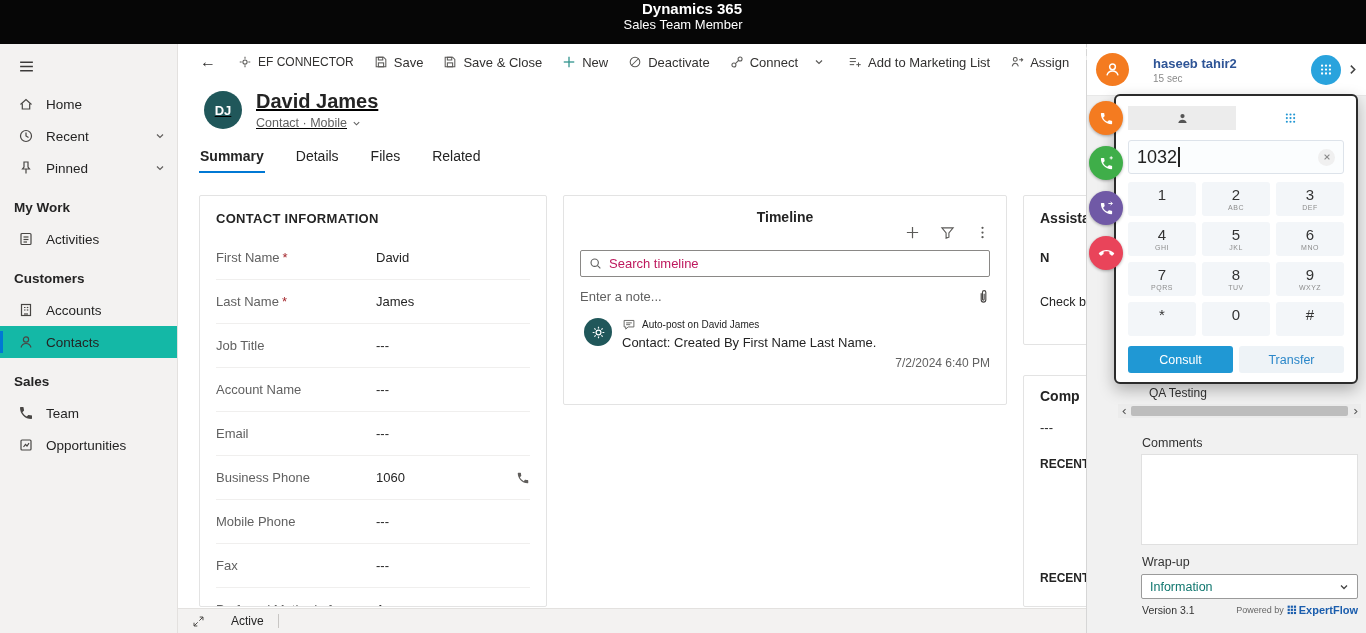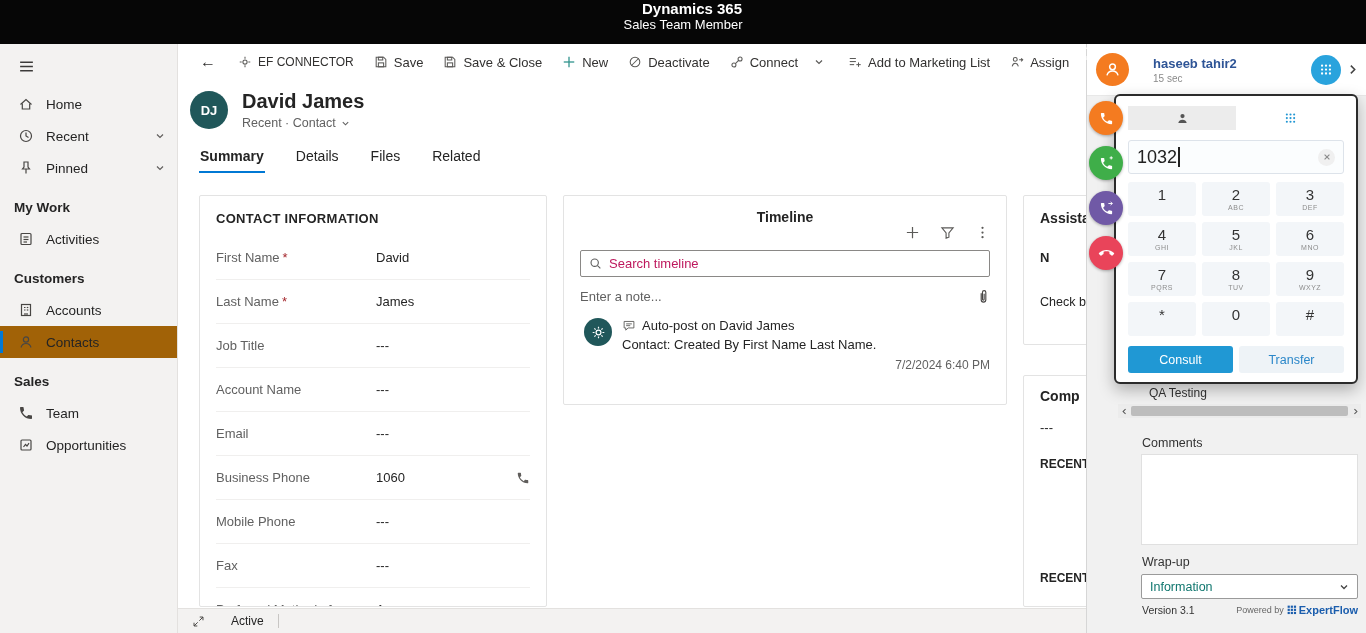--- a/index.html
+++ b/index.html
@@ -14,35 +14,35 @@
   .tb-icons{margin-left:auto;display:flex;height:44px;}
   .tb-icon{width:43px;height:44px;display:flex;align-items:center;justify-content:center;color:#fff;cursor:pointer;}
   .tb-help{font-size:15px;}
 
   
   .sidebar{position:absolute;left:0;top:44px;width:178px;height:589px;background:#f3f2f1;border-right:1px solid #e3e1df;color:#242424;z-index:10;}
   .hamburger{height:44px;display:flex;align-items:center;padding-left:18px;cursor:pointer;color:#3b3a39;}
   .nav-item{height:32px;display:flex;align-items:center;padding-left:18px;cursor:pointer;position:relative;font-size:13.5px;}
   .nav-item .ni-ic{width:16px;display:flex;color:#484644;}
   .nav-item .ni-label{margin-left:12px;}
-  .nav-item.selected{background:#a16207;}
+  .nav-item.selected{background:#14b8a6;}
   .nav-item.selected::before{content:"";position:absolute;left:0;top:5px;bottom:5px;width:3px;background:#0078d4;}
   .nav-group{font-weight:bold;font-size:13.5px;padding:16px 0 8px 14px;color:#242424;}
   .chev{margin-left:auto;margin-right:12px;color:#605e5c;display:flex;}
 
   
   .main{position:absolute;left:178px;top:44px;width:908px;height:564px;background:#fff;overflow:hidden;z-index:5;}
   .cmdbar{height:36px;display:flex;align-items:center;color:#323130;font-size:13px;white-space:nowrap;}
   .cmd{display:flex;align-items:center;gap:6px;padding:0 10px;height:28px;cursor:pointer;}
   .cmd .ci{display:flex;color:#5b5a58;}
   .cmd-back{margin-left:10px;padding:0 12px;font-size:16px;color:#323130;}
   .cmd-sep{width:1px;height:20px;background:#d2d0ce;margin:0 4px;}
   .cmd-chev{padding:0 6px;}
 
-  .rec-head{display:flex;align-items:center;padding:10px 0 2px 12px;}
+  .rec-head{display:flex;align-items:center;padding:10px 0 2px 26px;text-decoration:underline;}
   .avatar{width:38px;height:38px;border-radius:50%;background:#20575a;color:#fff;display:flex;align-items:center;justify-content:center;font-size:13px;font-weight:bold;flex:none;}
   .rec-col{margin-left:14px;}
   .rec-name{font-size:20px;font-weight:bold;color:#242424;line-height:1.15;}
   .rec-sub{display:flex;align-items:center;gap:5px;font-size:12.5px;color:#616161;margin-top:3px;cursor:pointer;}
 
   .tabs{display:flex;gap:30px;padding-left:21px;margin-top:12px;}
   .tab{padding:4px 1px 9px;font-size:14px;color:#242424;cursor:pointer;position:relative;}
   .tab.active{font-weight:bold;}
   .tab.active::after{content:"";position:absolute;left:0;right:0;bottom:0;height:2.5px;background:#0078d4;}
 
@@ -59,21 +59,21 @@
   .tl-head{display:flex;align-items:center;padding:13px 16px 8px;flex-direction:column;}
   .tl-title{font-size:14px;font-weight:bold;color:#242424;}
   .tl-icons{margin-left:auto;display:flex;gap:20px;color:#5b5a58;}
   .tl-icons span{cursor:pointer;display:flex;}
   .tl-search{margin:2px 16px 0;height:27px;border:1px solid #8a8886;border-radius:2px;display:flex;align-items:center;padding:0 8px;gap:7px;color:#be185d;font-size:13px;cursor:text;}
   .tl-note{display:flex;align-items:center;margin:12px 16px 0;color:#616161;font-size:13px;cursor:text;}
   .tl-clip{margin-left:auto;color:#484644;display:flex;cursor:pointer;}
   .tl-entry{display:flex;margin:14px 16px 0 20px;}
   .tl-avatar{width:28px;height:28px;border-radius:50%;background:#20575a;display:flex;align-items:center;justify-content:center;flex:none;}
   .tl-body{margin-left:10px;flex:1;}
-  .tl-trow{display:flex;align-items:center;gap:6px;font-size:13px;color:#242424;}
+  .tl-trow{display:flex;align-items:center;gap:6px;font-size:10px;color:#242424;}
   .tl-text{font-size:13px;color:#242424;margin-top:4px;}
   .tl-time{font-size:12px;color:#616161;text-align:right;margin-top:6px;}
 
   .card-assistant{left:845px;top:151px;width:240px;height:150px;}
   .as-title{font-size:14px;font-weight:bold;color:#242424;padding:14px 16px 6px;}
   .as-line1{font-size:13px;font-weight:bold;color:#242424;padding:18px 16px 0;}
   .as-line2{font-size:12.5px;color:#242424;padding:30px 16px 0;}
 
   .card-secondary{left:845px;top:331px;width:240px;height:232px;}
   .sc-title{font-size:14px;font-weight:bold;color:#242424;padding:12px 16px 4px;}
@@ -398,21 +398,21 @@
       <div class="cmd">
         
       </div>
     </div>
 
     <div class="rec-head">
       <div class="avatar">DJ</div>
       <div class="rec-col">
         <div class="rec-name">David James</div>
         <div class="rec-sub">
-          <span>Recent · Contact</span>
+          <span>Contact · Mobile</span>
           <span style="display:flex;">
               <svg width="9" height="9" viewBox="0 0 10 10" fill="none" stroke="#616161" stroke-width="1.2">
                 <path d="M2 3.5 5 6.5 8 3.5"></path>
               </svg>
             </span>
         </div>
       </div>
     </div>
 
     <div class="tabs">

